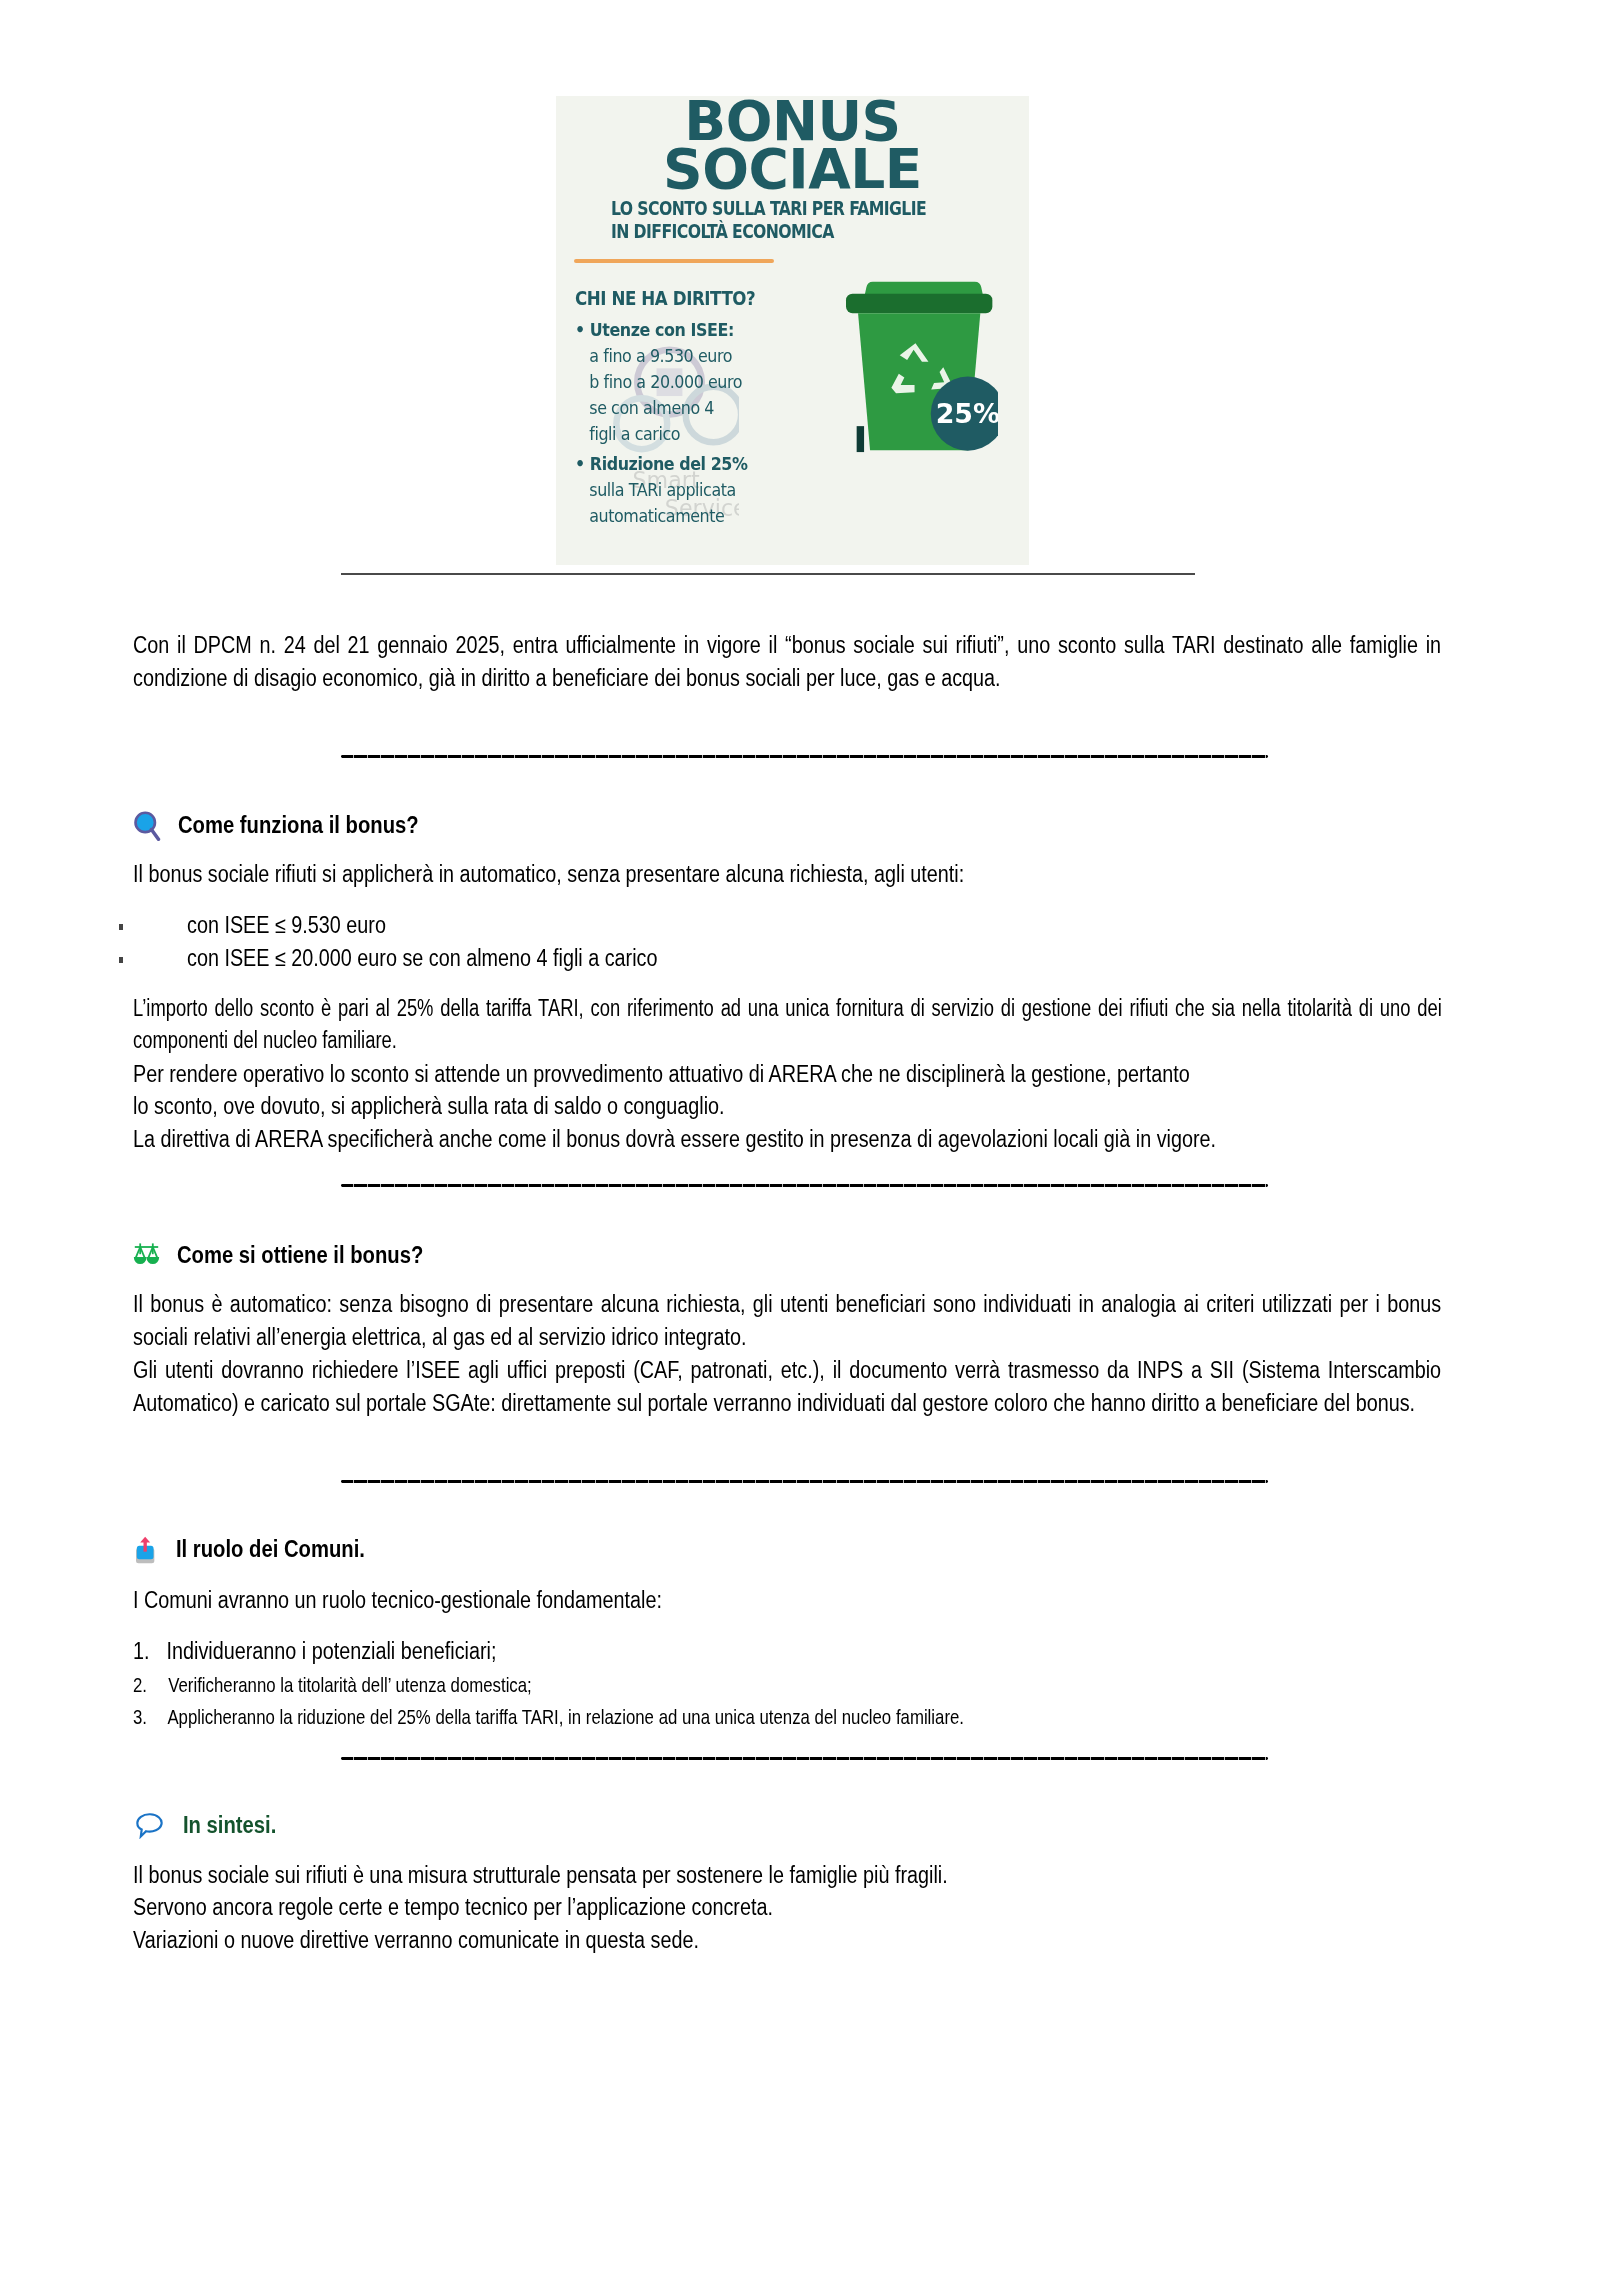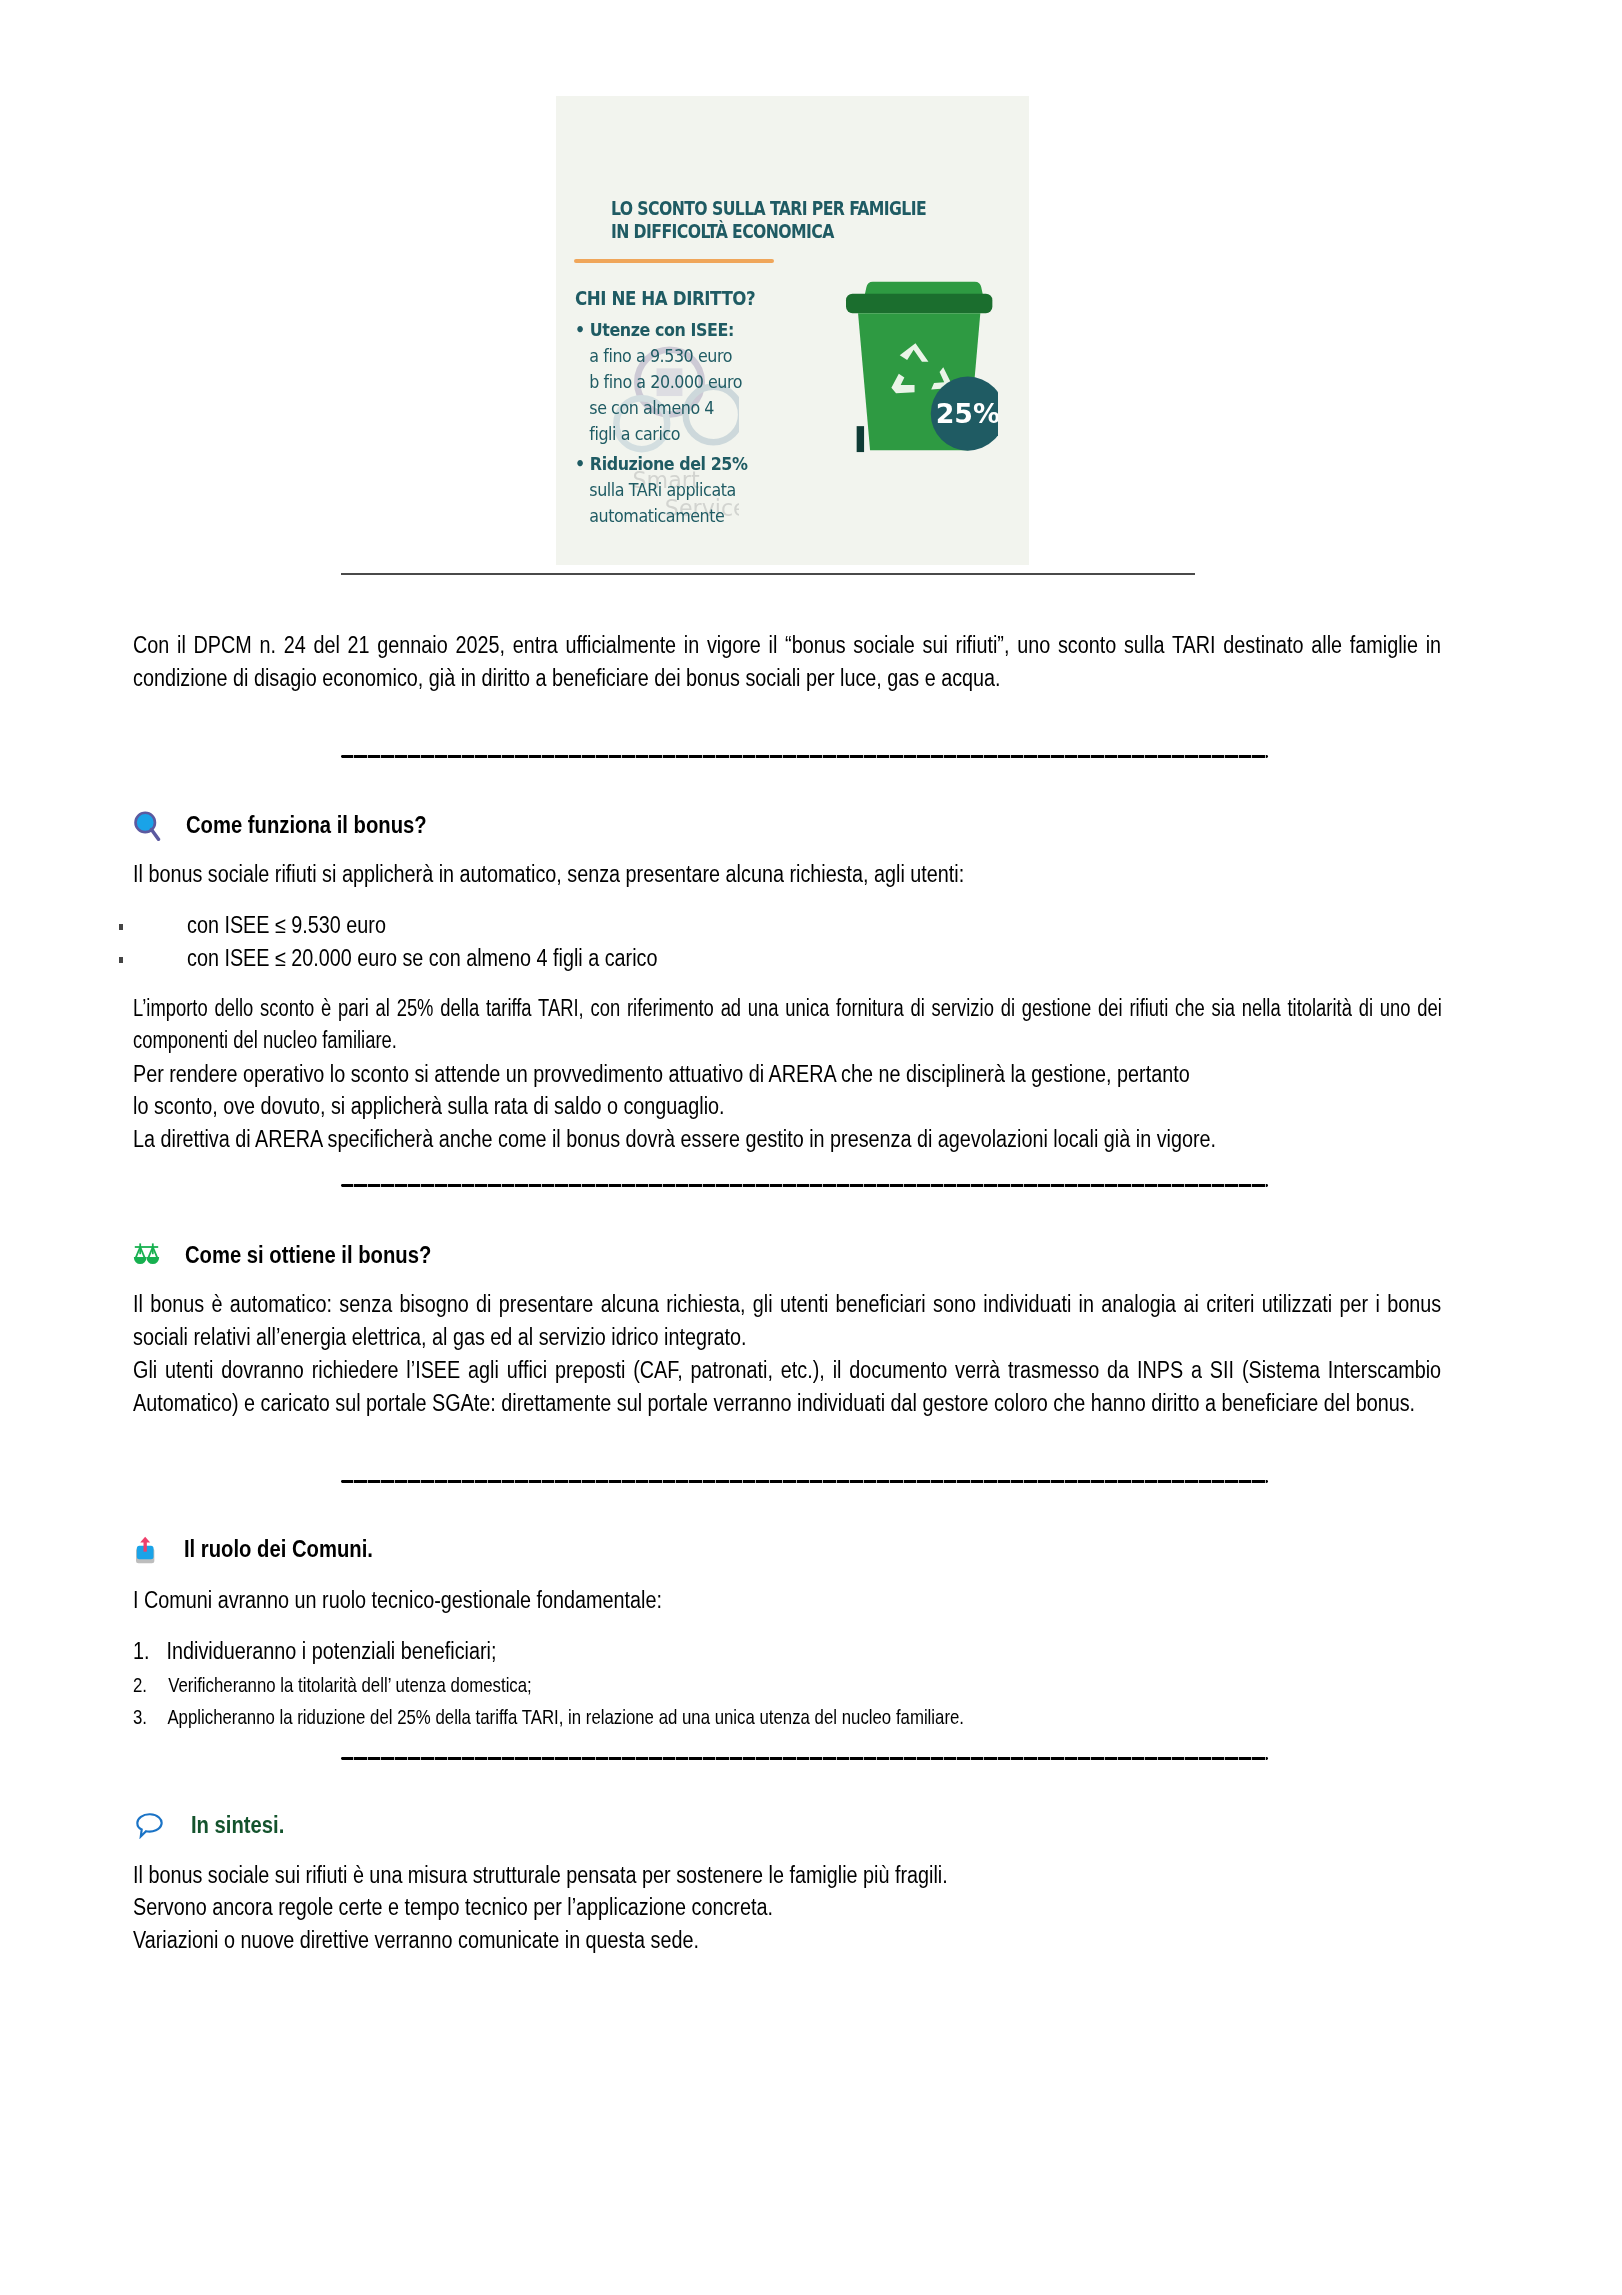--- a/index.html
+++ b/index.html
@@ -33,33 +33,34 @@
   .rule-dash { position: absolute; left: 341px; width: 927px; height: 2.8px;
                background: repeating-linear-gradient(90deg, #000 0 12.5px, #bbb 12.5px 13.4px); border-radius: 1.4px; }
 
   
   .p { position: absolute; left: 133px; width: 1309px; font-size: 23px; line-height: 33px;
        font-family: "Liberation Sans", sans-serif; transform-origin: left top; }
   .justify { text-align: justify; text-align-last: left; }
   .cond { transform: scaleX(0.86); width: 1521px; }
   .cond2 { transform: scaleX(0.80); width: 1636px; }
   .h { position: absolute; left: 133px; font-weight: bold; font-size: 23px; line-height: 33px;
-       display: flex; align-items: center; gap: 25px; white-space: nowrap; }
+       display: flex; align-items: center; gap: 17px; white-space: nowrap; }
   .h .t { display: inline-block; transform: scaleX(0.88); transform-origin: left center; }
   .icon { display: inline-block; width: 28px; height: 30px; }
   .bul { position: absolute; left: 119px; font-size: 23px; line-height: 33px; white-space: nowrap; }
   .bul .sq { display: inline-block; width: 3.7px; height: 6.5px; background: #444; margin-right: 64px; vertical-align: middle; }
   .ol { position: absolute; left: 133px; line-height: 33px; white-space: nowrap; text-decoration: underline; }
   .ol .n { display: inline-block; width: 39px; }
 </style>
 </head>
 <body>
 
 <div class="poster">
   <div class="poster-title">
+    <div>BONUS SOCIALE</div>
   </div>
   <div class="poster-subtitle">
     <div>LO SCONTO SULLA TARI PER FAMIGLIE</div>
     <div style="padding-left:0px">IN DIFFICOLTÀ ECONOMICA</div>
   </div>
   <div class="poster-rule"></div>
   <div class="poster-h2">CHI NE HA DIRITTO?</div>
 
   <svg class="watermark" viewBox="0 0 300 420">
     <g fill="none" stroke-width="14">

